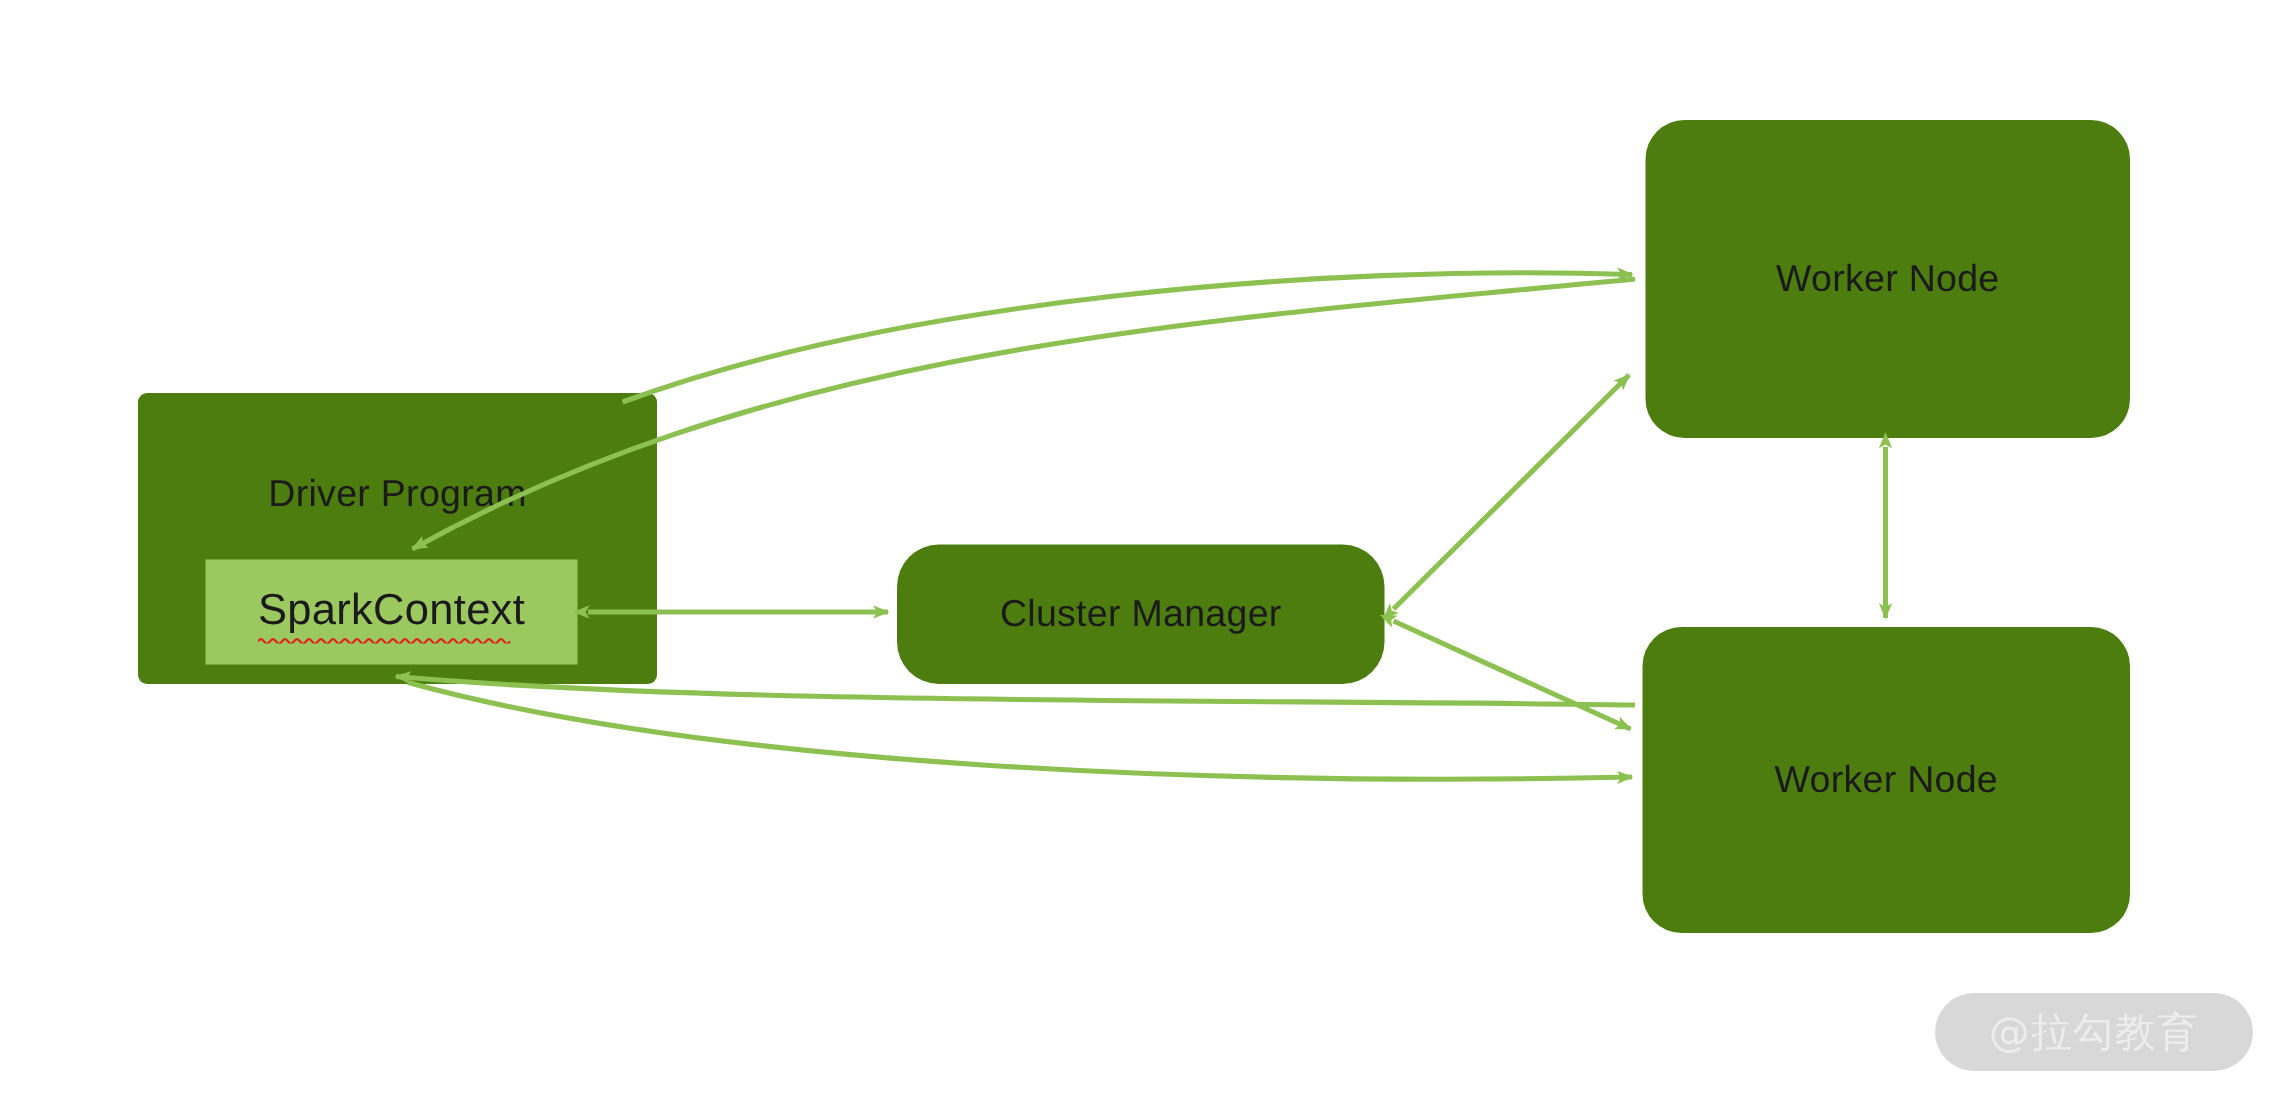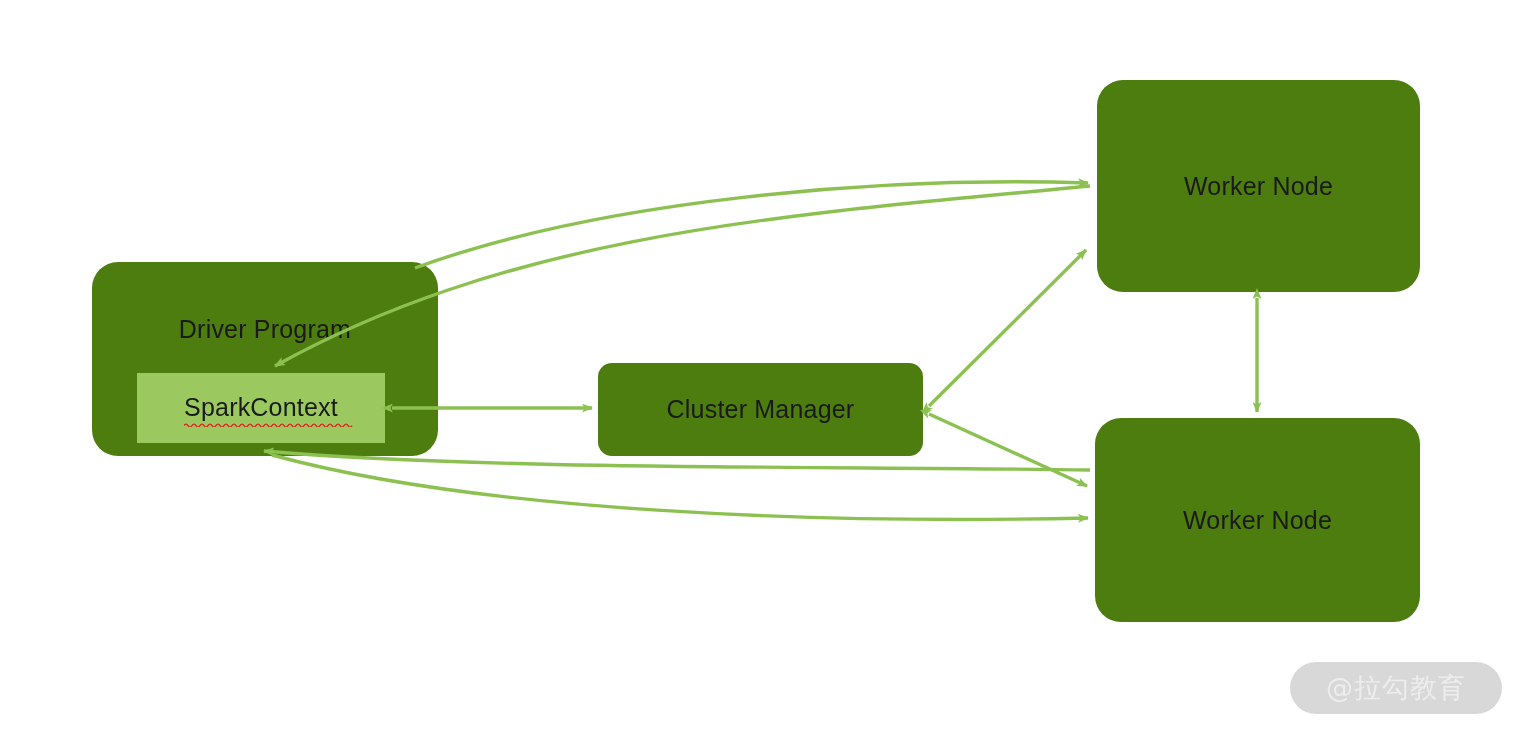--- a/index.html
+++ b/index.html
@@ -30,21 +30,21 @@
     font-size: 25px;
     font-weight: 400;
     letter-spacing: 0.2px;
     z-index: 3;
   }
   #driver-program {
     left: 92px;
     top: 262px;
     width: 346px;
     height: 194px;
-    border-radius: 26px;
+    border-radius: 6px;
     align-items: flex-start;
     justify-content: center;
     padding-top: 55px;
   }
   #driver-program-label {
     font-size: 25px;
     line-height: 1;
   }
   #spark-context {
     position: absolute;
@@ -54,37 +54,37 @@
     height: 70px;
     background: #9bc95f;
     border-radius: 0px;
     display: flex;
     align-items: center;
     justify-content: center;
     z-index: 4;
   }
   #spark-context-label {
     position: relative;
-    font-size: 25px;
+    font-size: 29px;
     color: #1a1a1a;
     padding-bottom: 2px;
   }
   .squiggle {
     position: absolute;
     left: 0;
     right: 0;
     bottom: -3px;
     height: 5px;
   }
   #cluster-manager {
     left: 598px;
     top: 363px;
     width: 325px;
     height: 93px;
-    border-radius: 14px;
+    border-radius: 28px;
   }
   #worker-node-top {
     left: 1097px;
     top: 80px;
     width: 323px;
     height: 212px;
     border-radius: 26px;
   }
   #worker-node-bottom {
     left: 1095px;

